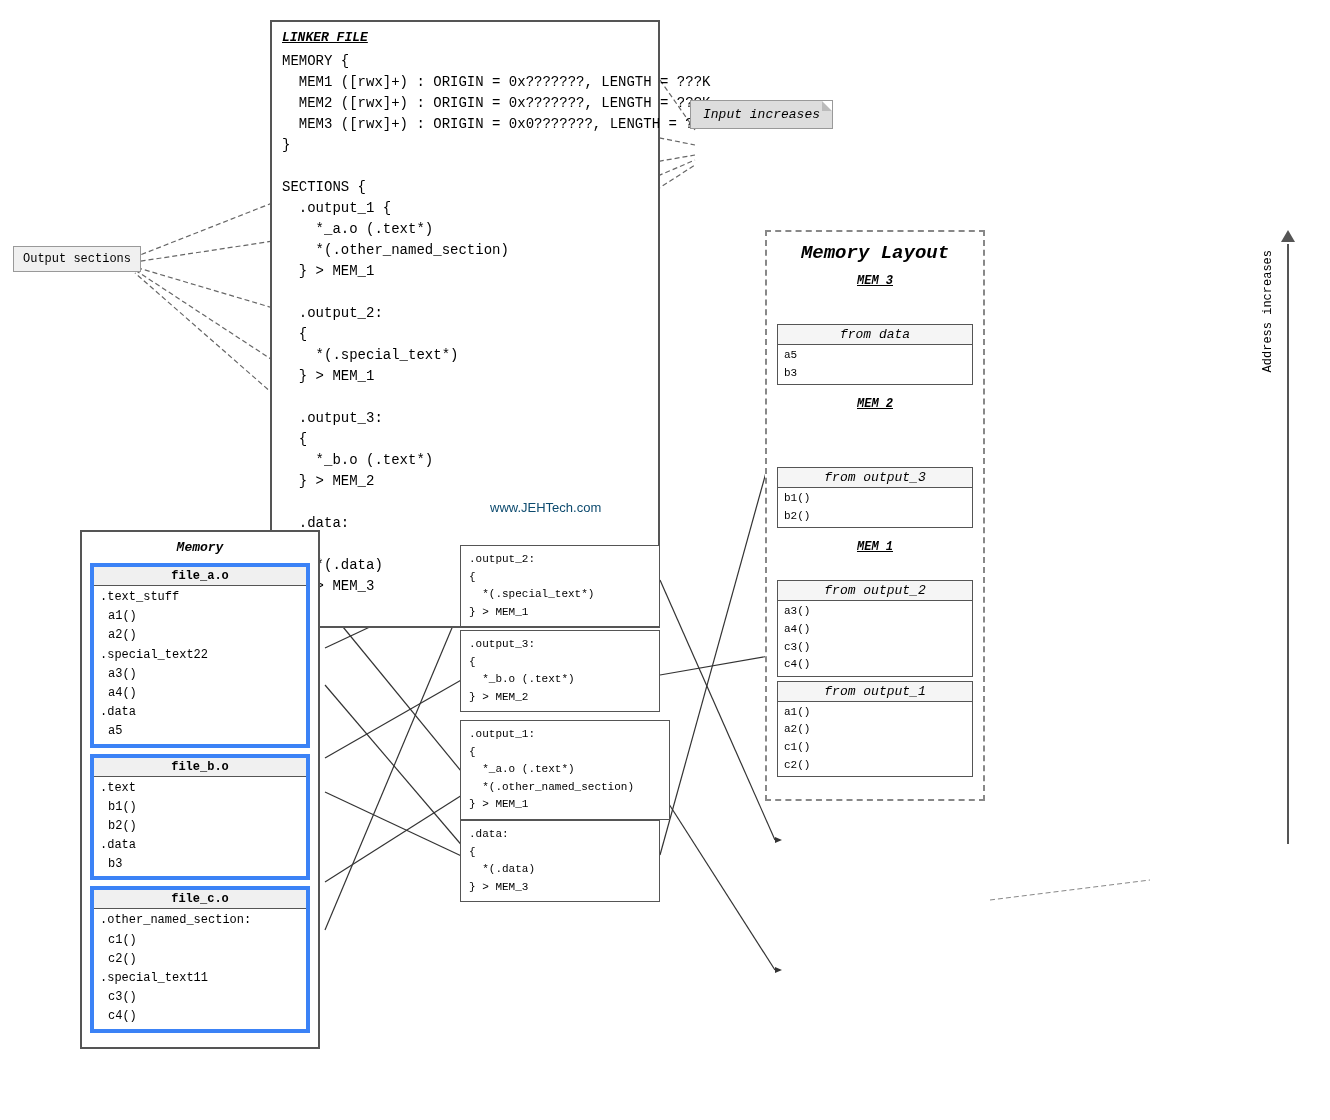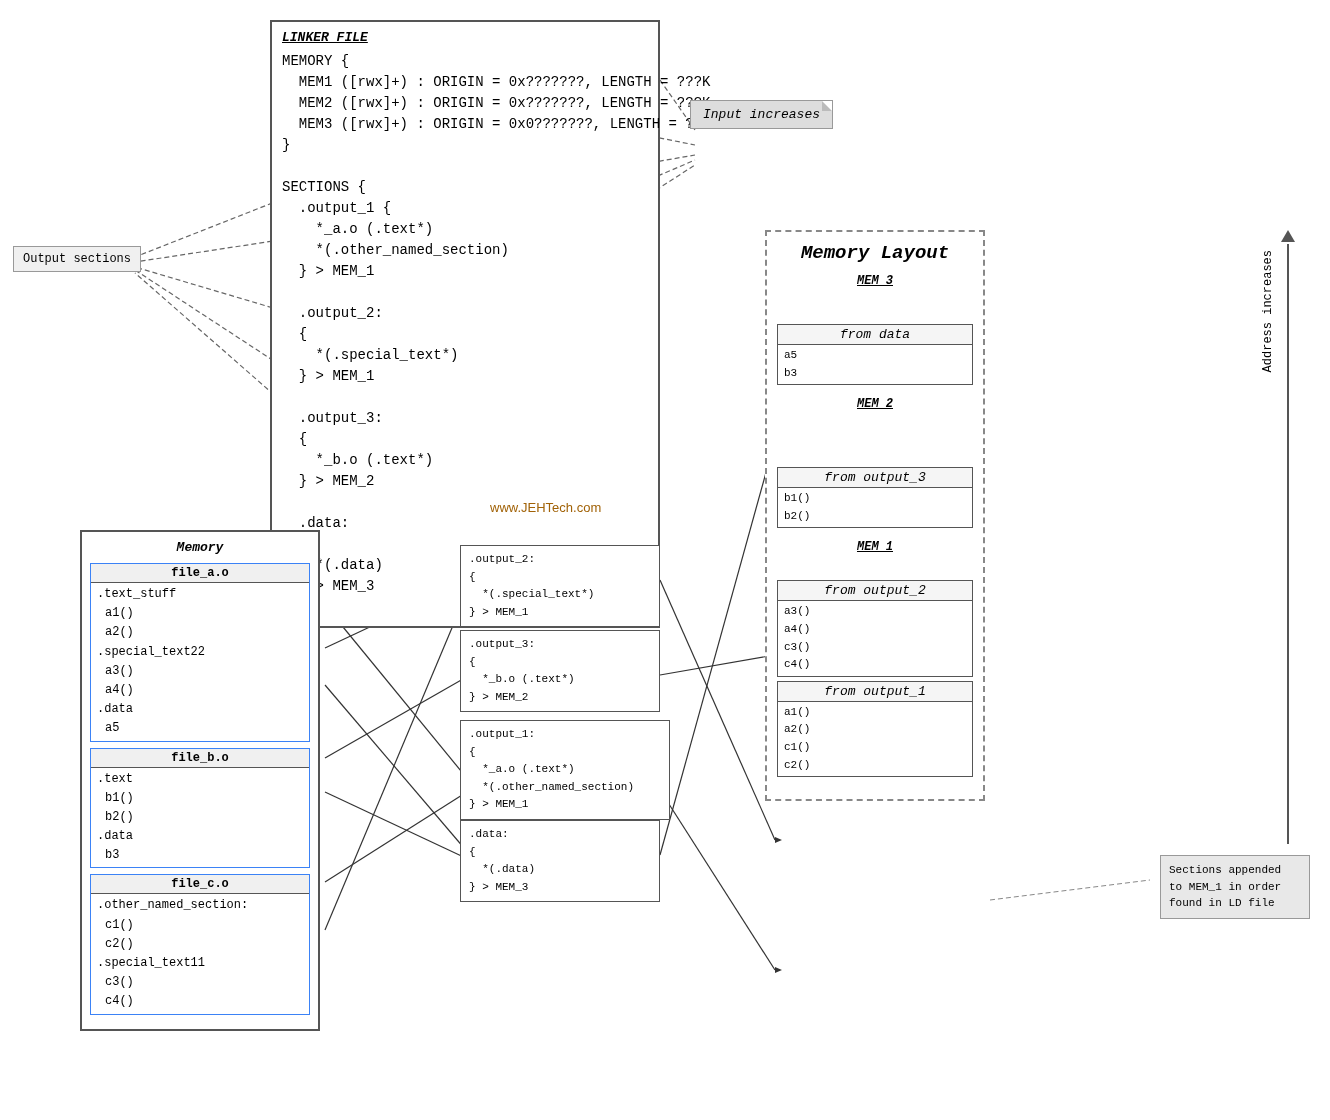--- a/index.html
+++ b/index.html
@@ -87,21 +87,21 @@
       padding: 8px;
     }
     .files-box .box-title {
       font-weight: bold;
       font-style: italic;
       text-align: center;
       margin-bottom: 8px;
       font-size: 13px;
     }
     .file-section {
-      border: 1px solid #3b82f6;
+      border: 4px solid #3b82f6;
       margin-bottom: 6px;
     }
     .file-section .file-name {
       background: #f0f0f0;
       font-weight: bold;
       text-align: center;
       padding: 2px;
       border-bottom: 1px solid #555;
     }
     .file-section .file-content {
@@ -214,21 +214,21 @@
       padding: 6px 8px;
       font-size: 11px;
       line-height: 1.5;
     }
 
     
     .watermark {
       position: absolute;
       top: 500px;
       left: 490px;
-      color: #a16207;
+      color: #0c4a6e;
       font-size: 13px;
       font-family: Arial, sans-serif;
     }
 
     
     .arrows-svg {
       position: absolute;
       top: 0; left: 0;
       width: 1330px;
       height: 1120px;
@@ -423,15 +423,14 @@
   </div>
 
   <div class="address-arrow">
     <div class="address-arrow-head"></div>
     <div class="address-arrow-line"></div>
   </div>
   <div class="address-arrow-text">Address increases</div>
 
   <div class="watermark">www.JEHTech.com</div>
 
-  <div class="sections-note">Sections appended to MEM_1 in order found in LD file</div>
 
 </div>
 
 </body></html>

